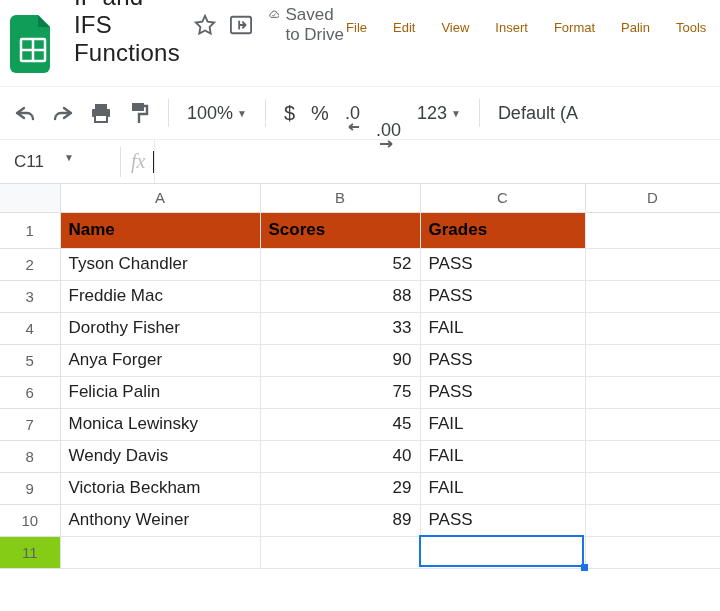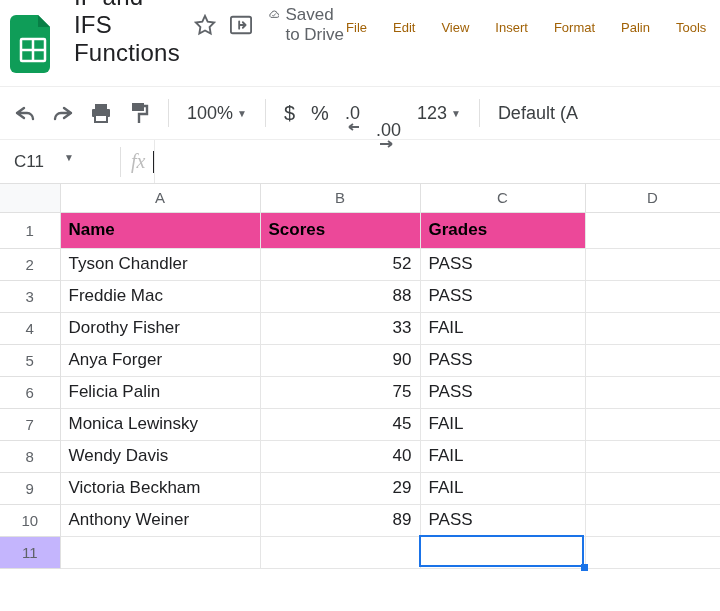--- a/index.html
+++ b/index.html
@@ -31,21 +31,21 @@
   .fx { font-style:italic; font-family: "Times New Roman", serif; font-size:20px; color:#bdbdbd; margin-right:8px;}
   .fbar-input { flex:1; border:none; outline:none; font-size:16px; height:100%; border-left:1px solid #e8e8e8; padding-left:8px;}
 
   
   .grid-wrap { position:relative; }
   table.sheet { border-collapse:collapse; table-layout:fixed; width:720px; }
   .corner { width:60px; height:28px; background:#f8f9fa; border-right:1px solid #e0e0e0; border-bottom:1px solid #e0e0e0; }
   th.colhead { background:#fff; color:#5f6368; font-weight:400; font-size:15px; height:28px; border:1px solid #e0e0e0; border-top:none;}
   th.rowhead { background:#fff; color:#5f6368; font-weight:400; font-size:15px; width:60px; border:1px solid #e0e0e0; border-left:none; text-align:center;}
   td.cell { border:1px solid #e5e5e5; height:32px; font-size:17px; padding:0 8px; overflow:hidden; white-space:nowrap; }
-  tr.hrow td.cell { background:#ec4899; color:#000; font-weight:700; height:36px; }
+  tr.hrow td.cell { background:#c2410c; color:#000; font-weight:700; height:36px; }
   td.num { text-align:right; }
   td.txt { text-align:left; }
   .col-A { width:200px; }
   .col-B { width:160px; }
   .col-C { width:165px; }
   .col-D { width:135px; }
 
   
   .selcell { position:absolute; border:2px solid #1a73e8; pointer-events:none; }
   .selhandle { position:absolute; width:7px; height:7px; background:#1a73e8; }
@@ -252,21 +252,21 @@
           <td class="cell"></td>
           </tr>
         <tr>
             <th class="rowhead">10</th>
           <td class="cell txt">Anthony Weiner</td>
           <td class="cell num">89</td>
           <td class="cell txt"> PASS</td>
           <td class="cell"></td>
           </tr>
         <tr>
-            <th class="rowhead" style="background:#c4b5fd;">11</th>
+            <th class="rowhead" style="background:#84cc16;">11</th>
           <td class="cell"></td>
           <td class="cell"></td>
           <td class="cell" id="cell-C11"></td>
           <td class="cell"></td>
           </tr>
       </tbody>
     </table>
     <div class="selcell" id="sel-overlay" style="left: 419px; top: 351px; width: 165px; height: 32px;"></div>
     <div class="selhandle" id="sel-handle" style="left: 581px; top: 380px;"></div>
   </div>

